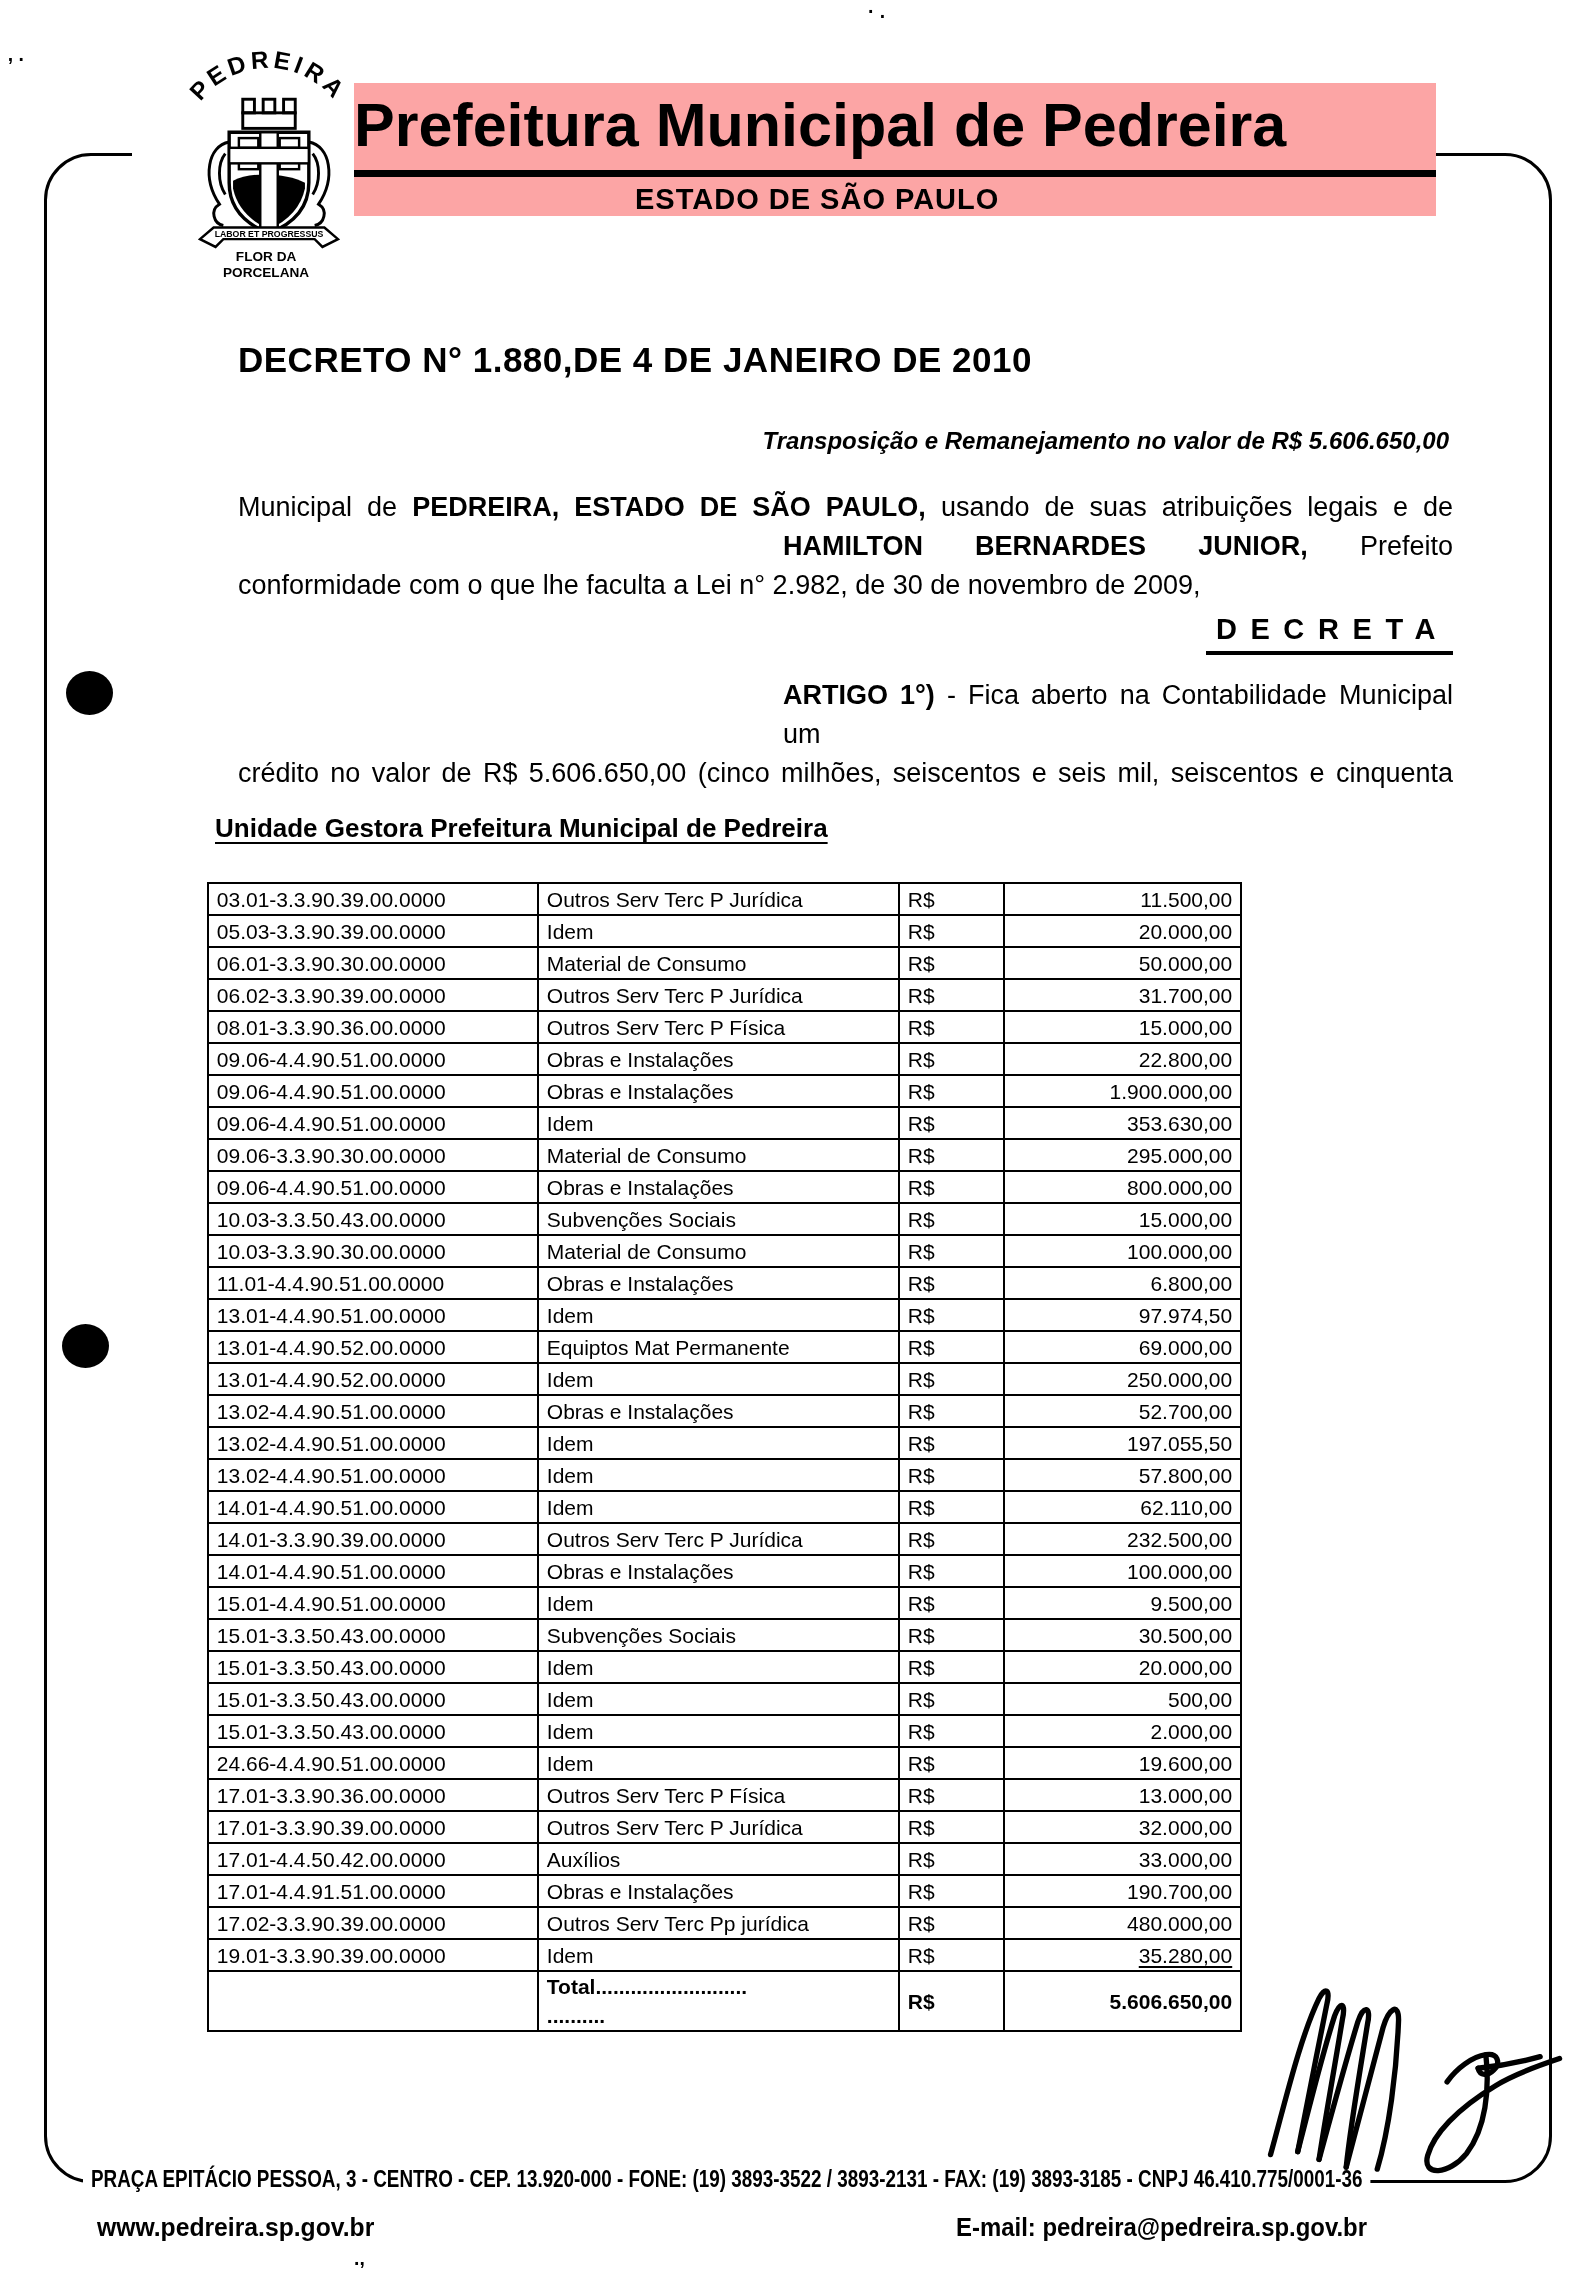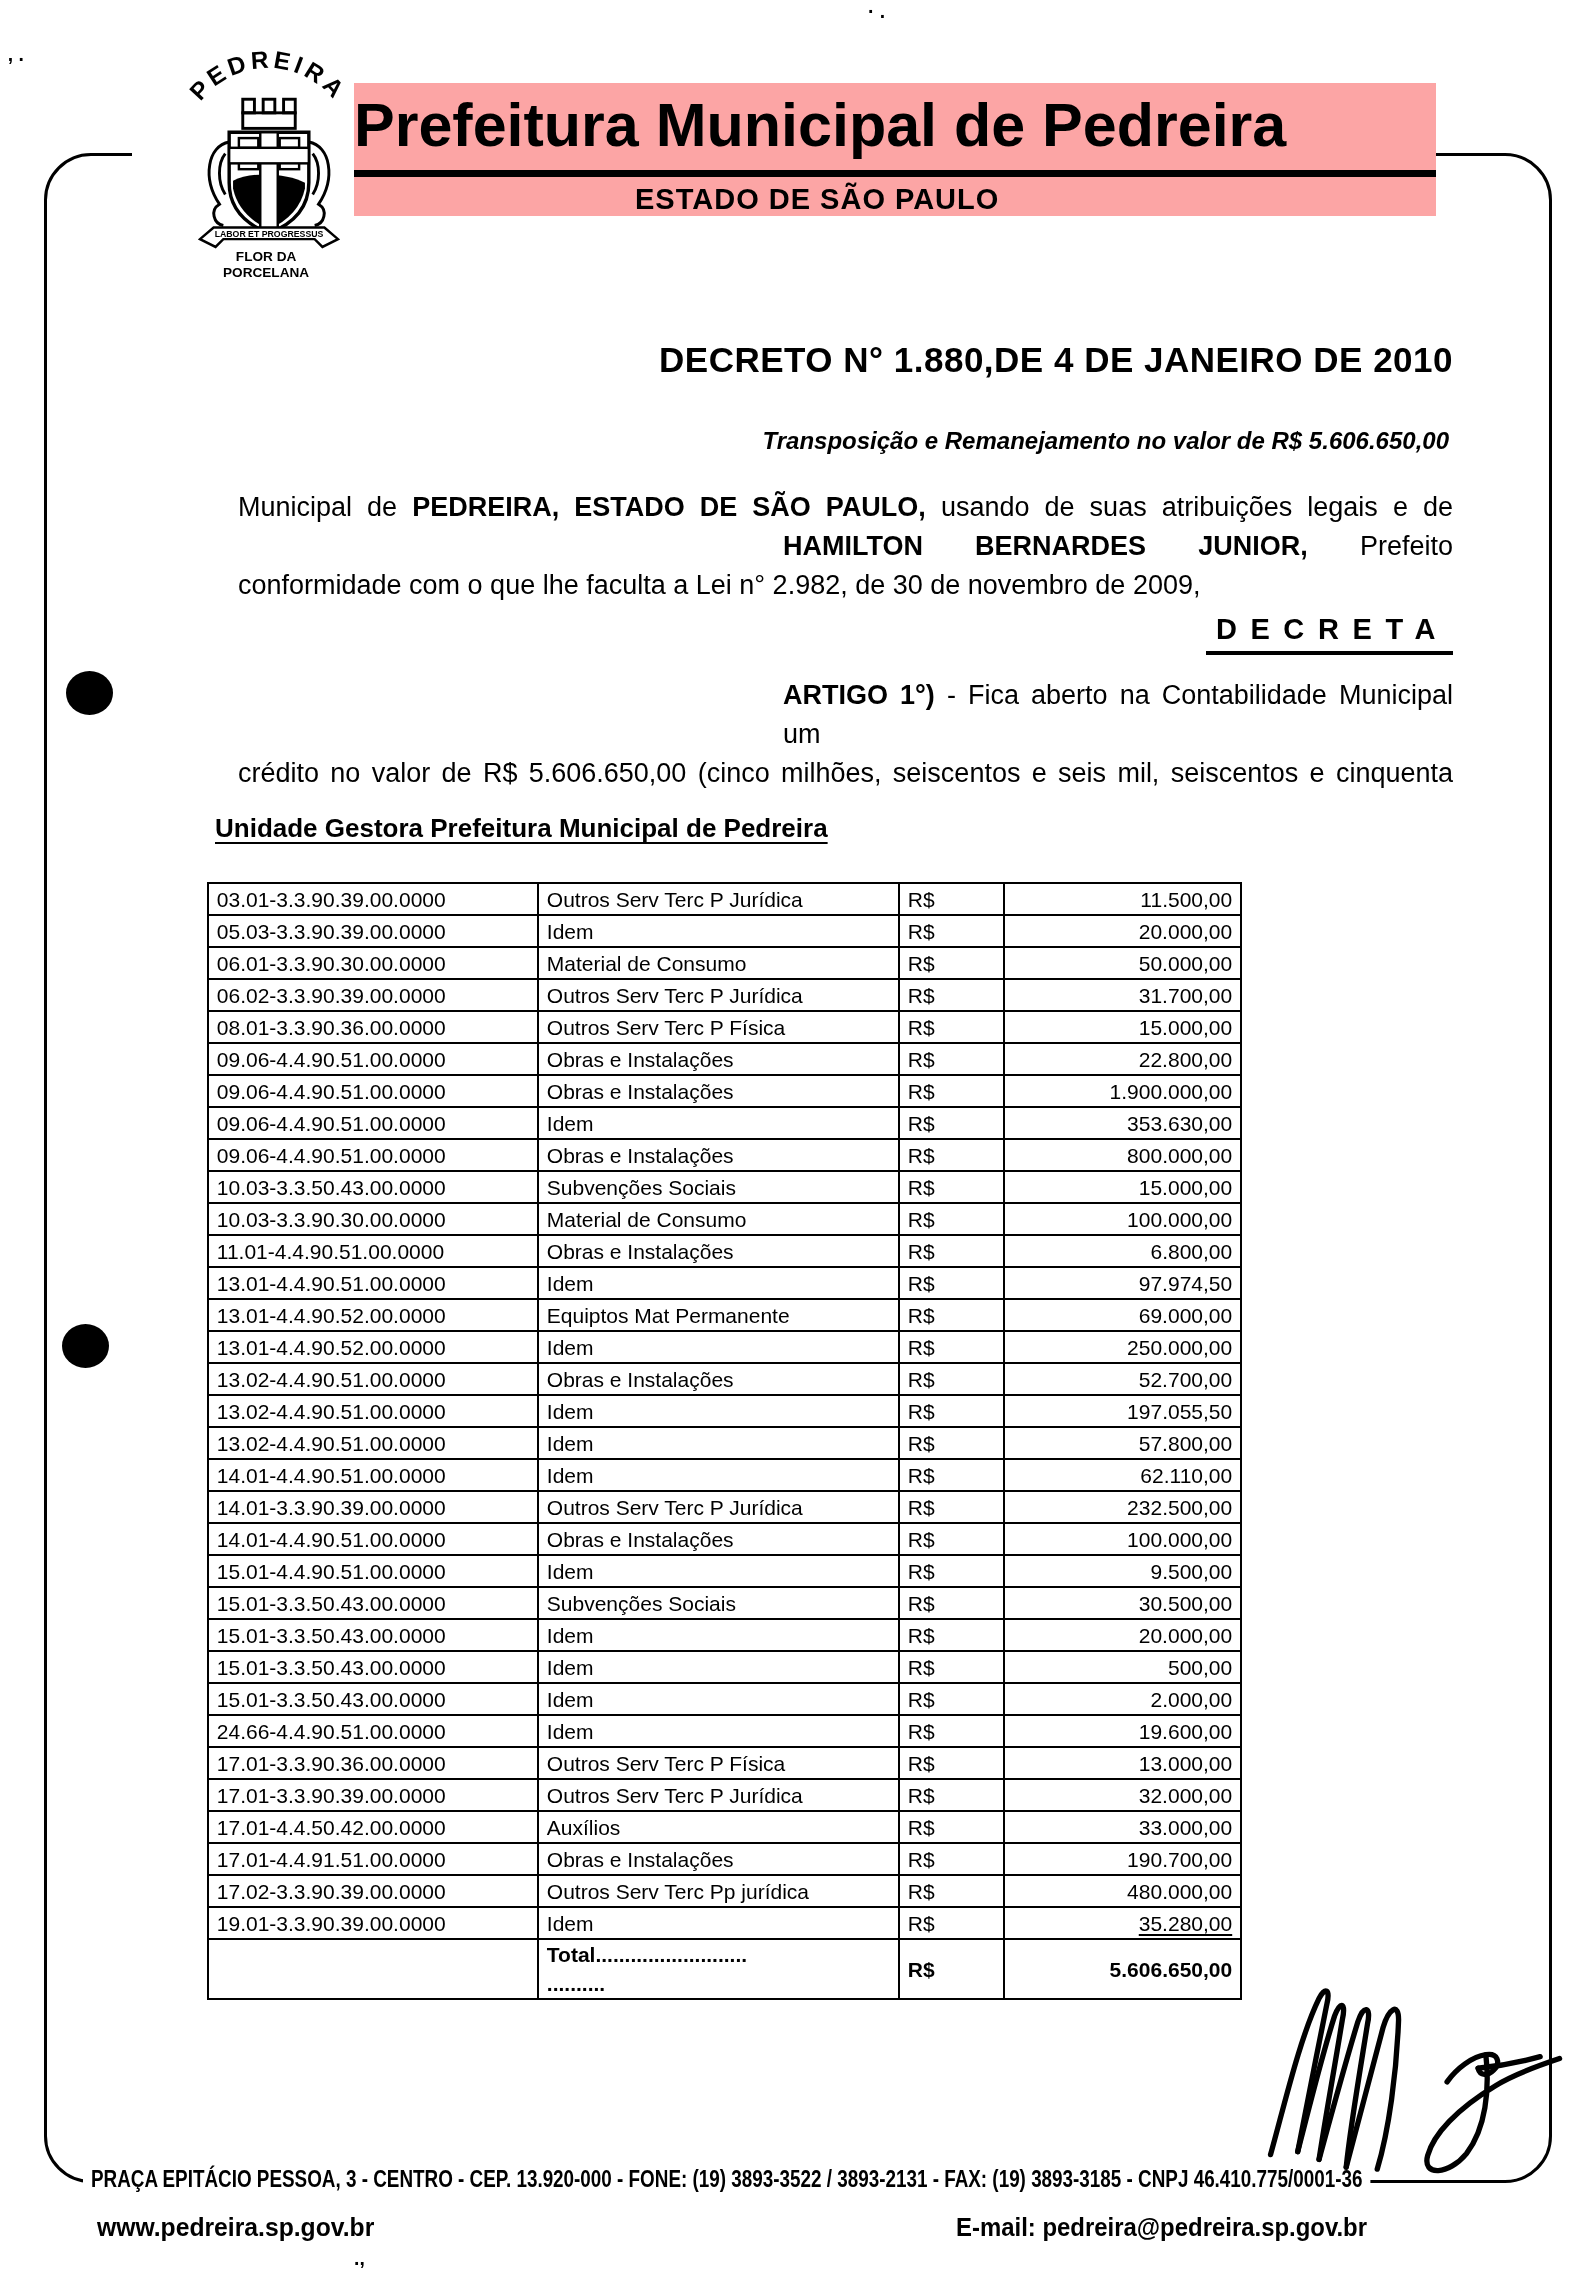--- a/index.html
+++ b/index.html
@@ -18,21 +18,21 @@
   .artifact{position:absolute;font-size:19.4px;font-weight:bold;z-index:4;}
   
   .logo-box{position:absolute;left:132px;top:37px;width:274px;height:243px;background:#fff;z-index:2;}
   .title-box{position:absolute;left:354px;top:83px;width:1082px;background:#fca5a5;z-index:2;padding-top:7.8px;}
   .org-title{
     margin:0;font-size:61px;font-weight:bold;letter-spacing:0px;white-space:nowrap;
     border-bottom:7.8px solid #000;padding-bottom:11.6px;line-height:68px;
   }
   .state{font-size:29px;font-weight:bold;margin:5.8px 0 0 281px;letter-spacing:1px;}
   
-  .decree-title{position:absolute;left:238px;width:1215px;top:340px;text-align:right;
+  .decree-title{position:absolute;left:238px;width:1215px;top:340px;text-align:left;
     font-size:35px;font-weight:bold;z-index:2;letter-spacing:0.5px;}
   .subject{position:absolute;right:146px;top:427px;font-size:24px;font-weight:bold;font-style:italic;z-index:2;}
   .para{position:absolute;left:238px;width:1215px;font-size:27px;line-height:39px;z-index:2;}
   #p1{top:488px;} #p2{top:676px;}
   .jline{text-align:justify;text-align-last:justify;}
   .indent{padding-left:545px;}
   .b{font-weight:bold;}
   .decreta-wrap{position:absolute;left:238px;width:1215px;top:613px;text-align:right;z-index:2;}
   .decreta{display:inline-block;font-size:29px;font-weight:bold;letter-spacing:13.6px;
     border-bottom:4.9px solid #000;padding:0 3.9px 4.9px 9.7px;}
@@ -214,20 +214,26 @@
         <td class="c-val">1.900.000,00</td>
       </tr>
 
       <tr>
         <td class="c-code">09.06-4.4.90.51.00.0000</td>
         <td class="c-desc">Idem</td>
         <td class="c-cur">R$</td>
         <td class="c-val">353.630,00</td>
       </tr>
 
+      <tr>
+        <td class="c-code">09.06-3.3.90.30.00.0000</td>
+        <td class="c-desc">Material de Consumo</td>
+        <td class="c-cur">R$</td>
+        <td class="c-val">295.000,00</td>
+      </tr>
 
       <tr>
         <td class="c-code">09.06-4.4.90.51.00.0000</td>
         <td class="c-desc">Obras e Instalações</td>
         <td class="c-cur">R$</td>
         <td class="c-val">800.000,00</td>
       </tr>
 
       <tr>
         <td class="c-code">10.03-3.3.50.43.00.0000</td>

